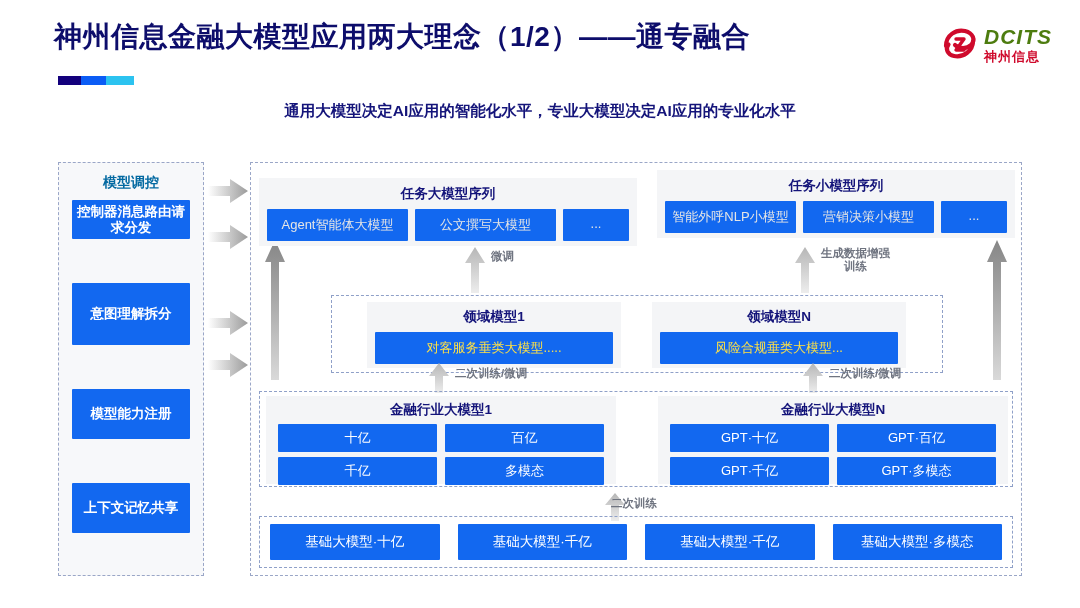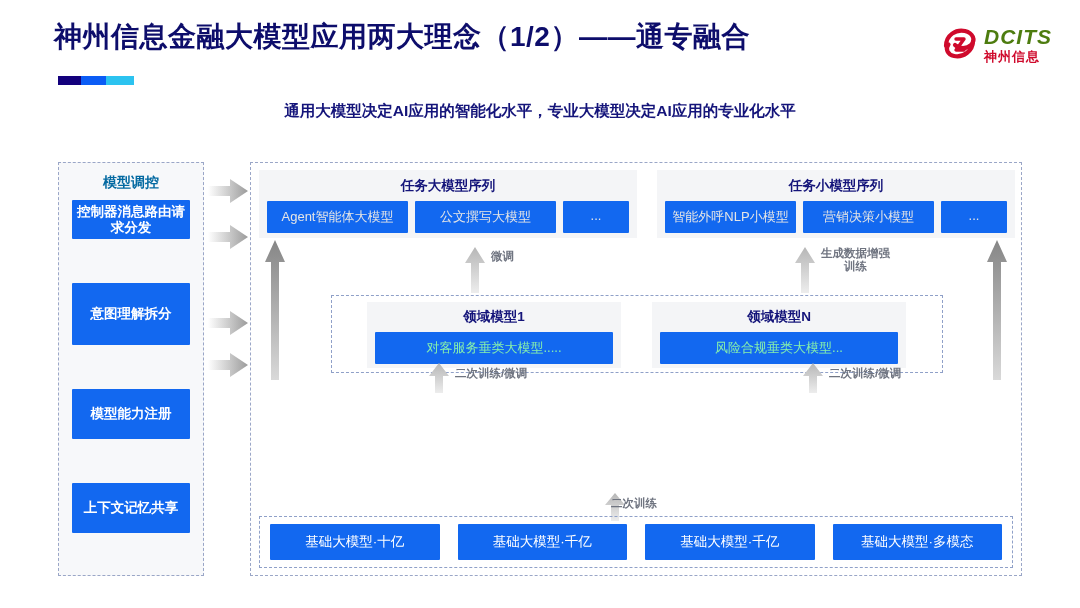--- a/index.html
+++ b/index.html
@@ -58,21 +58,21 @@
   .garrow{position:absolute;left:2px;width:40px;height:26px;}
 
   
   .main{
     position:absolute;left:250px;top:162px;width:772px;height:414px;
     border:1px dashed #9aa6c7;box-sizing:border-box;background:#fff;
   }
 
   .row-task{position:absolute;left:8px;top:7px;right:8px;height:68px;}
   .task-group{position:absolute;top:0;height:68px;background:#f4f5f7;}
-  .tg-left{left:0;width:378px;}
+  .tg-left{left:0;width:378px;margin-top:8px;}
   .tg-right{left:398px;width:358px;}
   .tg-title{text-align:center;font-size:13.5px;font-weight:bold;color:#14147a;padding-top:7px;}
   .tg-chips{display:flex;gap:7px;padding:6px 8px 0 8px;box-sizing:border-box;}
   .chip{
     background:#1268f0;color:#e5e5e5;font-size:13px;text-align:center;
     padding:7px 4px;box-sizing:border-box;white-space:nowrap;
     border-radius:1px;
   }
   .chip.flex1{flex:1;}
   .chip.dots{width:66px;flex:0 0 66px;font-size:13px;}
@@ -80,21 +80,21 @@
   
   .domain-band{
     position:absolute;left:80px;top:132px;width:612px;height:78px;
     border:1px dashed #8fa0c8;box-sizing:border-box;
   }
   .dom-box{position:absolute;top:6px;height:66px;background:#f4f5f7;}
   .dom-left{left:35px;width:254px;}
   .dom-right{left:320px;width:254px;}
   .dom-title{text-align:center;font-size:13.5px;font-weight:bold;color:#14147a;padding-top:6px;}
   .dom-chip{
-    margin:6px 8px 0 8px;background:#1268f0;color:#86efac;font-size:13px;
+    margin:6px 8px 0 8px;background:#1268f0;color:#fde047;font-size:13px;
     text-align:center;padding:7px 4px;border-radius:1px;white-space:nowrap;
   }
 
   
   .ind-band{
     position:absolute;left:8px;top:228px;right:8px;height:96px;
     border:1px dashed #8fa0c8;box-sizing:border-box;
   }
   .ind-box{position:absolute;top:4px;height:88px;background:#f4f5f7;}
   .ind-left{left:6px;width:350px;}
@@ -265,20 +265,40 @@
     </div>
     <div class="conn-label" style="left:204px;top:204px;">二次训练/微调</div>
 
     <div class="uparrow" style="left:552px;top:200px;height:30px;">
       <svg width="20" height="30" viewBox="0 0 20 30" preserveAspectRatio="none">
         <path d="M6 30 L6 13 L0 13 L10 0 L20 13 L14 13 L14 30 Z" fill="url(#vb)"></path>
       </svg>
     </div>
     <div class="conn-label" style="left:578px;top:204px;">二次训练/微调</div>
 
+    <div class="ind-band">
+      <div class="ind-box ind-left">
+        <div class="ind-title">金融行业大模型1</div>
+        <div class="ind-grid">
+          <div class="ind-cell">十亿</div>
+          <div class="ind-cell">百亿</div>
+          <div class="ind-cell">千亿</div>
+          <div class="ind-cell">多模态</div>
+        </div>
+      </div>
+      <div class="ind-box ind-right">
+        <div class="ind-title">金融行业大模型N</div>
+        <div class="ind-grid">
+          <div class="ind-cell">GPT·十亿</div>
+          <div class="ind-cell">GPT·百亿</div>
+          <div class="ind-cell">GPT·千亿</div>
+          <div class="ind-cell">GPT·多模态</div>
+        </div>
+      </div>
+    </div>
 
     <div class="uparrow" style="left:354px;top:330px;height:28px;">
       <svg width="20" height="28" viewBox="0 0 20 28" preserveAspectRatio="none">
         <path d="M6 28 L6 12 L0 12 L10 0 L20 12 L14 12 L14 28 Z" fill="url(#vb)"></path>
       </svg>
     </div>
     <div class="conn-label" style="left:360px;top:334px;">二次训练</div>
 
     <div class="base-band">
       <div class="base-cell">基础大模型·十亿</div>

